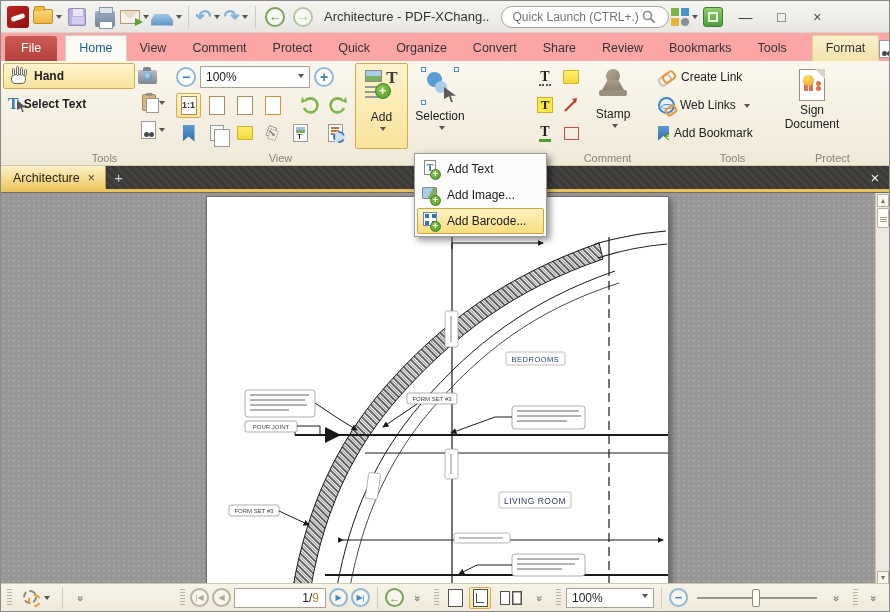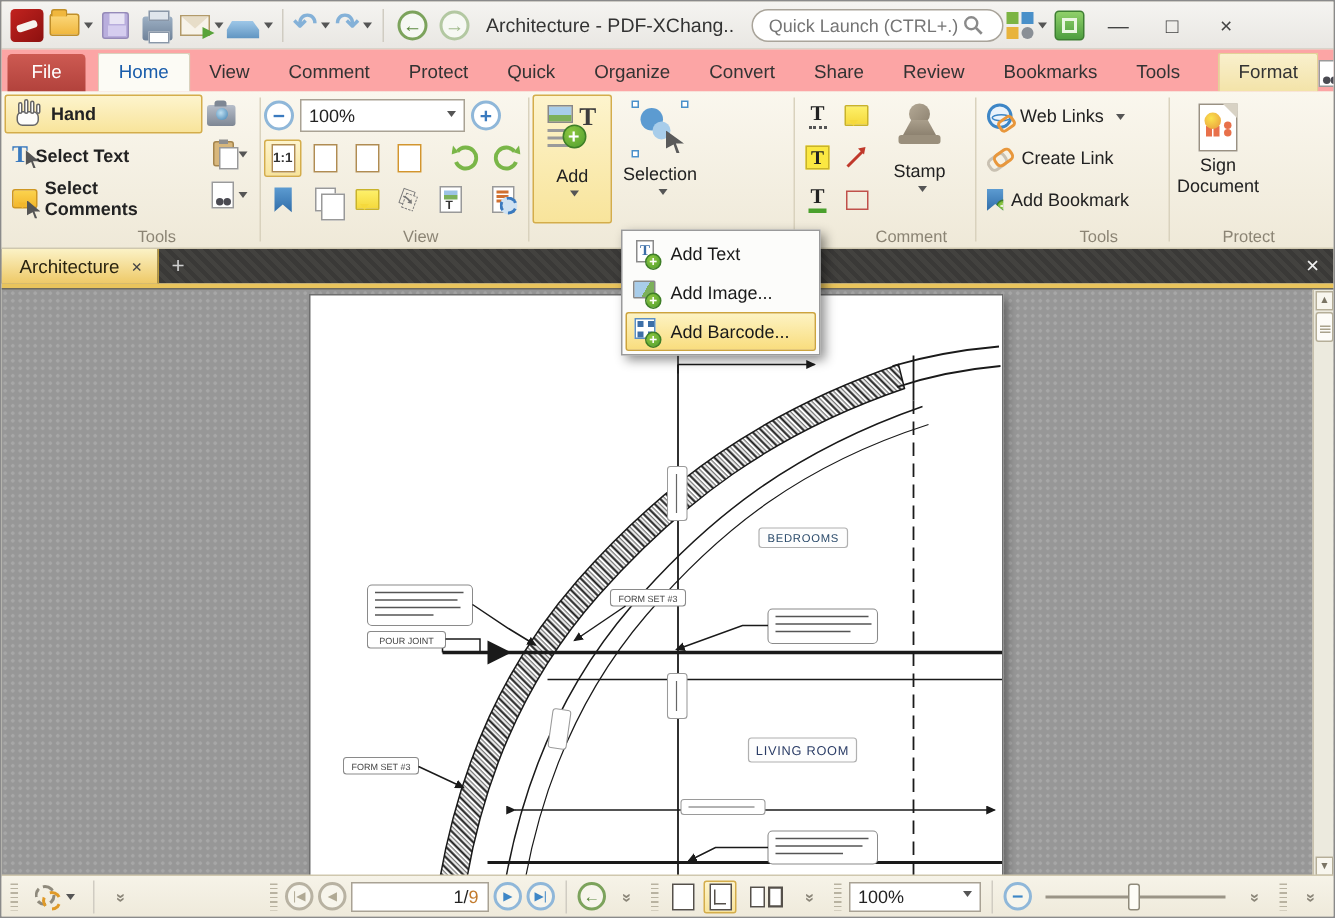--- a/index.html
+++ b/index.html
@@ -45,21 +45,21 @@
   .tabrow { position:absolute; top:32px; left:0; width:100%; height:28px; background:#fca5a5; display:flex; align-items:flex-end; padding:0 4px;text-align:right; }
   .rtab { padding:5px 13px 6px; font-size:12.5px; color:#333; border-radius:2px 2px 0 0; }
   .rtab.file { background:linear-gradient(#cd5a52,#b2423c); color:#fff; margin-right:8px; border-radius:3px 3px 0 0; padding:5px 16px 6px; }
   .rtab.active { background:#fcfbf5; color:#1a5dab; border:1px solid #d9d2bd; border-bottom:none; }
   .rtab.format { background:linear-gradient(#f9f0cd,#f3e3a8); border:1px solid #e2d197; border-bottom:none; margin-left:12px; }
   .findbar { margin-left:auto; display:flex; align-items:center; gap:6px; padding-bottom:3px; }
   .ic-docfind { width:15px; height:18px; background:#fff; border:1px solid #9a9a9a; position:relative; }
   .ic-docfind::after { content:""; position:absolute; bottom:1px; left:2px; width:5px; height:5px; background:#4a4a52; border-radius:50%; box-shadow:5px 0 0 #4a4a52; }
 
   
-  .ribbon { position:absolute; top:60px; left:0; width:100%; height:105px; background:linear-gradient(#faf7ee,#efe9d8); border-bottom:1px solid #cfc7ae; display:flex; }
+  .ribbon { position:absolute; top:60px; left:0; width:100%; height:105px; background:linear-gradient(#faf7ee,#efe9d8); border-bottom:1px solid #cfc7ae; display:flex;align-items:center; }
   .rgroup { position:relative; height:100%; padding:2px 2px 14px; }
   .rgroup .grp-label { position:absolute; bottom:1px; left:0; width:100%; text-align:center; font-size:11px; color:#8b8474;padding-left:35px; }
   .gsep { width:1px; background:#d9d2bd; margin:4px 0; }
   .hl { background:linear-gradient(#fdf4cd,#f8e49b); border:1px solid #d4ad4b; border-radius:2px; }
   .rowbtn { display:flex; align-items:center; gap:5px; height:26px; padding:0 5px; border-radius:2px; font-size:12px; color:#222; }
   .smallbtn { width:25px; height:25px; display:flex; align-items:center; justify-content:center; border-radius:2px; }
   .bigbtn { width:53px; height:86px; display:flex; flex-direction:column; align-items:center; justify-content:flex-start; padding-top:6px; border-radius:2px; font-size:12px; gap:2px; }
   .bigbtn .bi { width:34px; height:34px; position:relative; margin-bottom:4px; }
 
   
@@ -290,26 +290,20 @@
                 <i class="f2"></i>
                 <i class="f3"></i>
                 <i class="f4"></i>
               </span>
             <b>Hand</b>
           </div>
           <div class="rowbtn">
             <span class="ic-T">T<span class="cursorarrow" style="left:9px;top:5px;"></span></span>
             <b>Select Text</b>
           </div>
-          <div class="rowbtn">
-            <span class="ic-comm">
-                <span class="cursorarrow" style="left:9px;top:7px;"></span>
-              </span>
-            <b>Select Comments</b>
-          </div>
         </div>
         <div style="display:flex; flex-direction:column; gap:2px;">
           <span class="smallbtn">
               <span class="ic-camera"></span>
             </span>
           <span class="smallbtn" style="width:36px;">
               <span class="ic-clip"></span>
               <span class="car"></span>
             </span>
           <span class="smallbtn" style="width:36px;">
@@ -456,27 +450,27 @@
           <span style="margin-top:6px;">Stamp</span>
           <span class="car" style="margin-top:1px;"></span>
         </div>
       </div>
       <div class="grp-label">Comment</div>
     </div>
     <div class="gsep"></div>
 
     <div class="rgroup" style="width:128px;">
       <div class="rowbtn" style="height:28px;">
+        <span class="ic-chain"></span>
+        <span>Create Link</span>
+      </div>
+      <div class="rowbtn" style="height:28px;">
         <span class="ic-globe"></span>
         <span>Web Links</span>
           <span class="car"></span>
-      </div>
-      <div class="rowbtn" style="height:28px;">
-        <span class="ic-chain"></span>
-        <span>Create Link</span>
       </div>
       <div class="rowbtn" style="height:28px;">
         <span class="ic-bkadd">
             <span class="plusbadge" style="width:10px;height:10px;font-size:8px;line-height:8px;right:-5px;bottom:-2px;position:absolute;">+</span>
           </span>
         <span>Add Bookmark</span>
       </div>
       <div class="grp-label">Tools</div>
     </div>
     <div class="gsep"></div>

